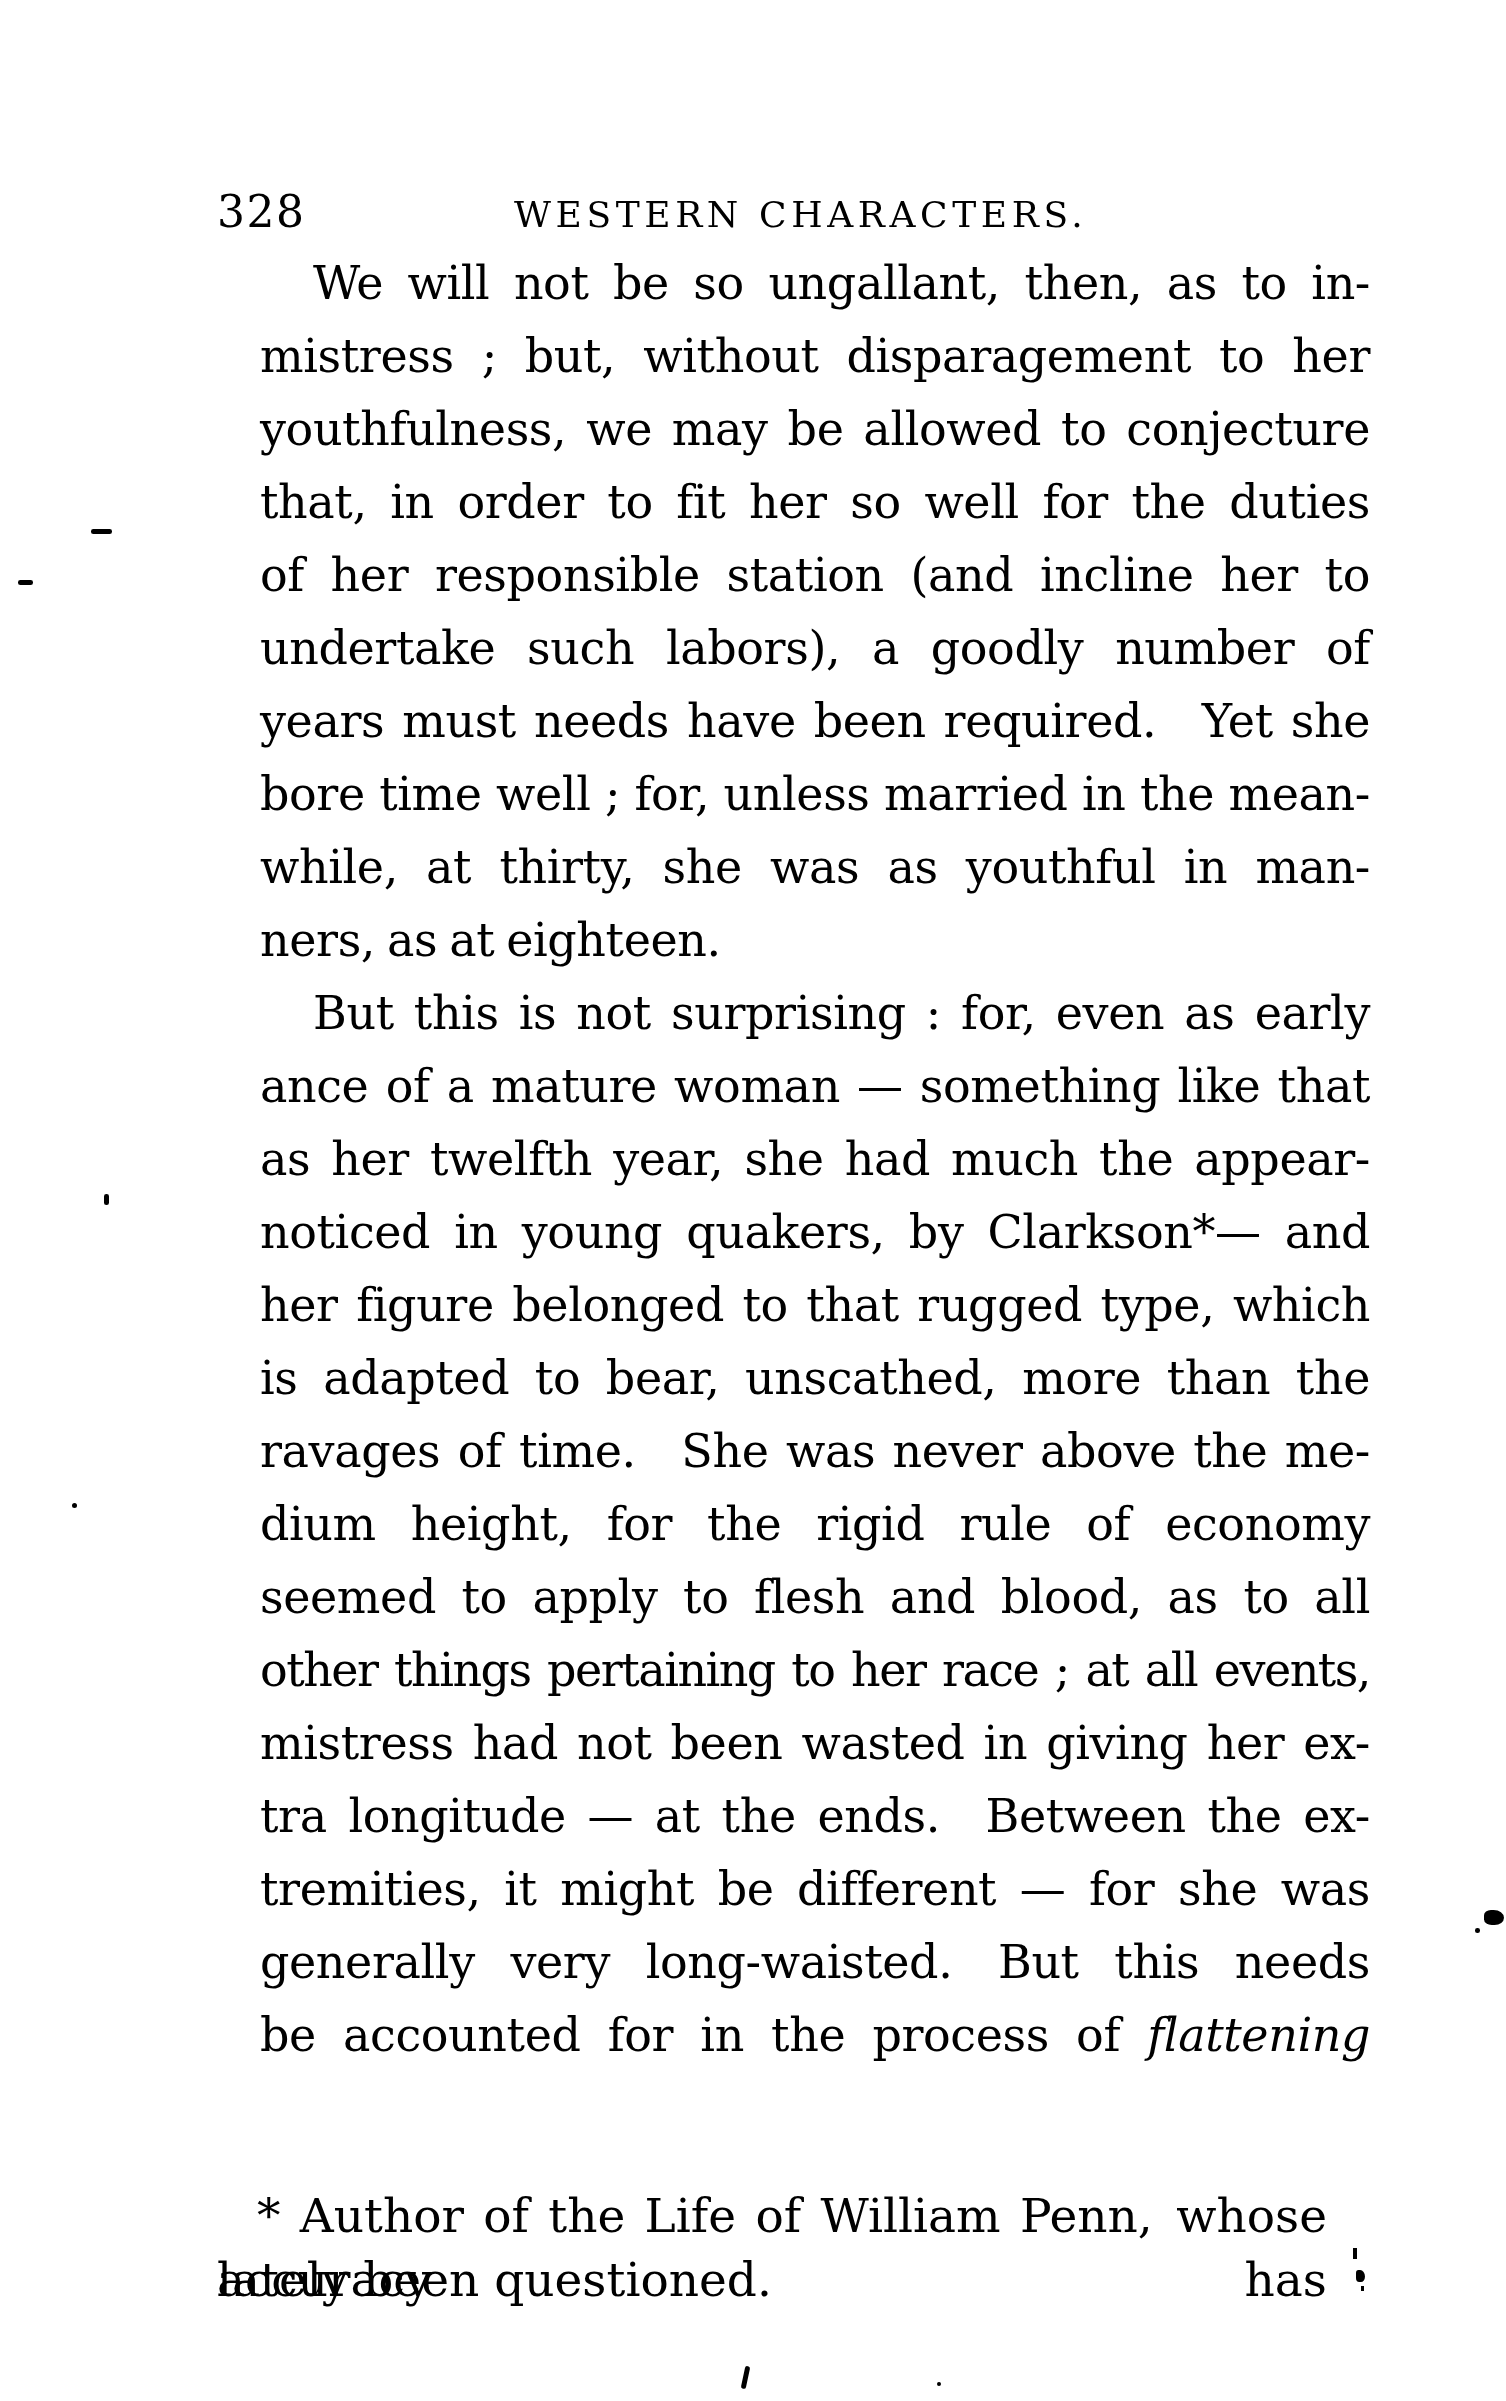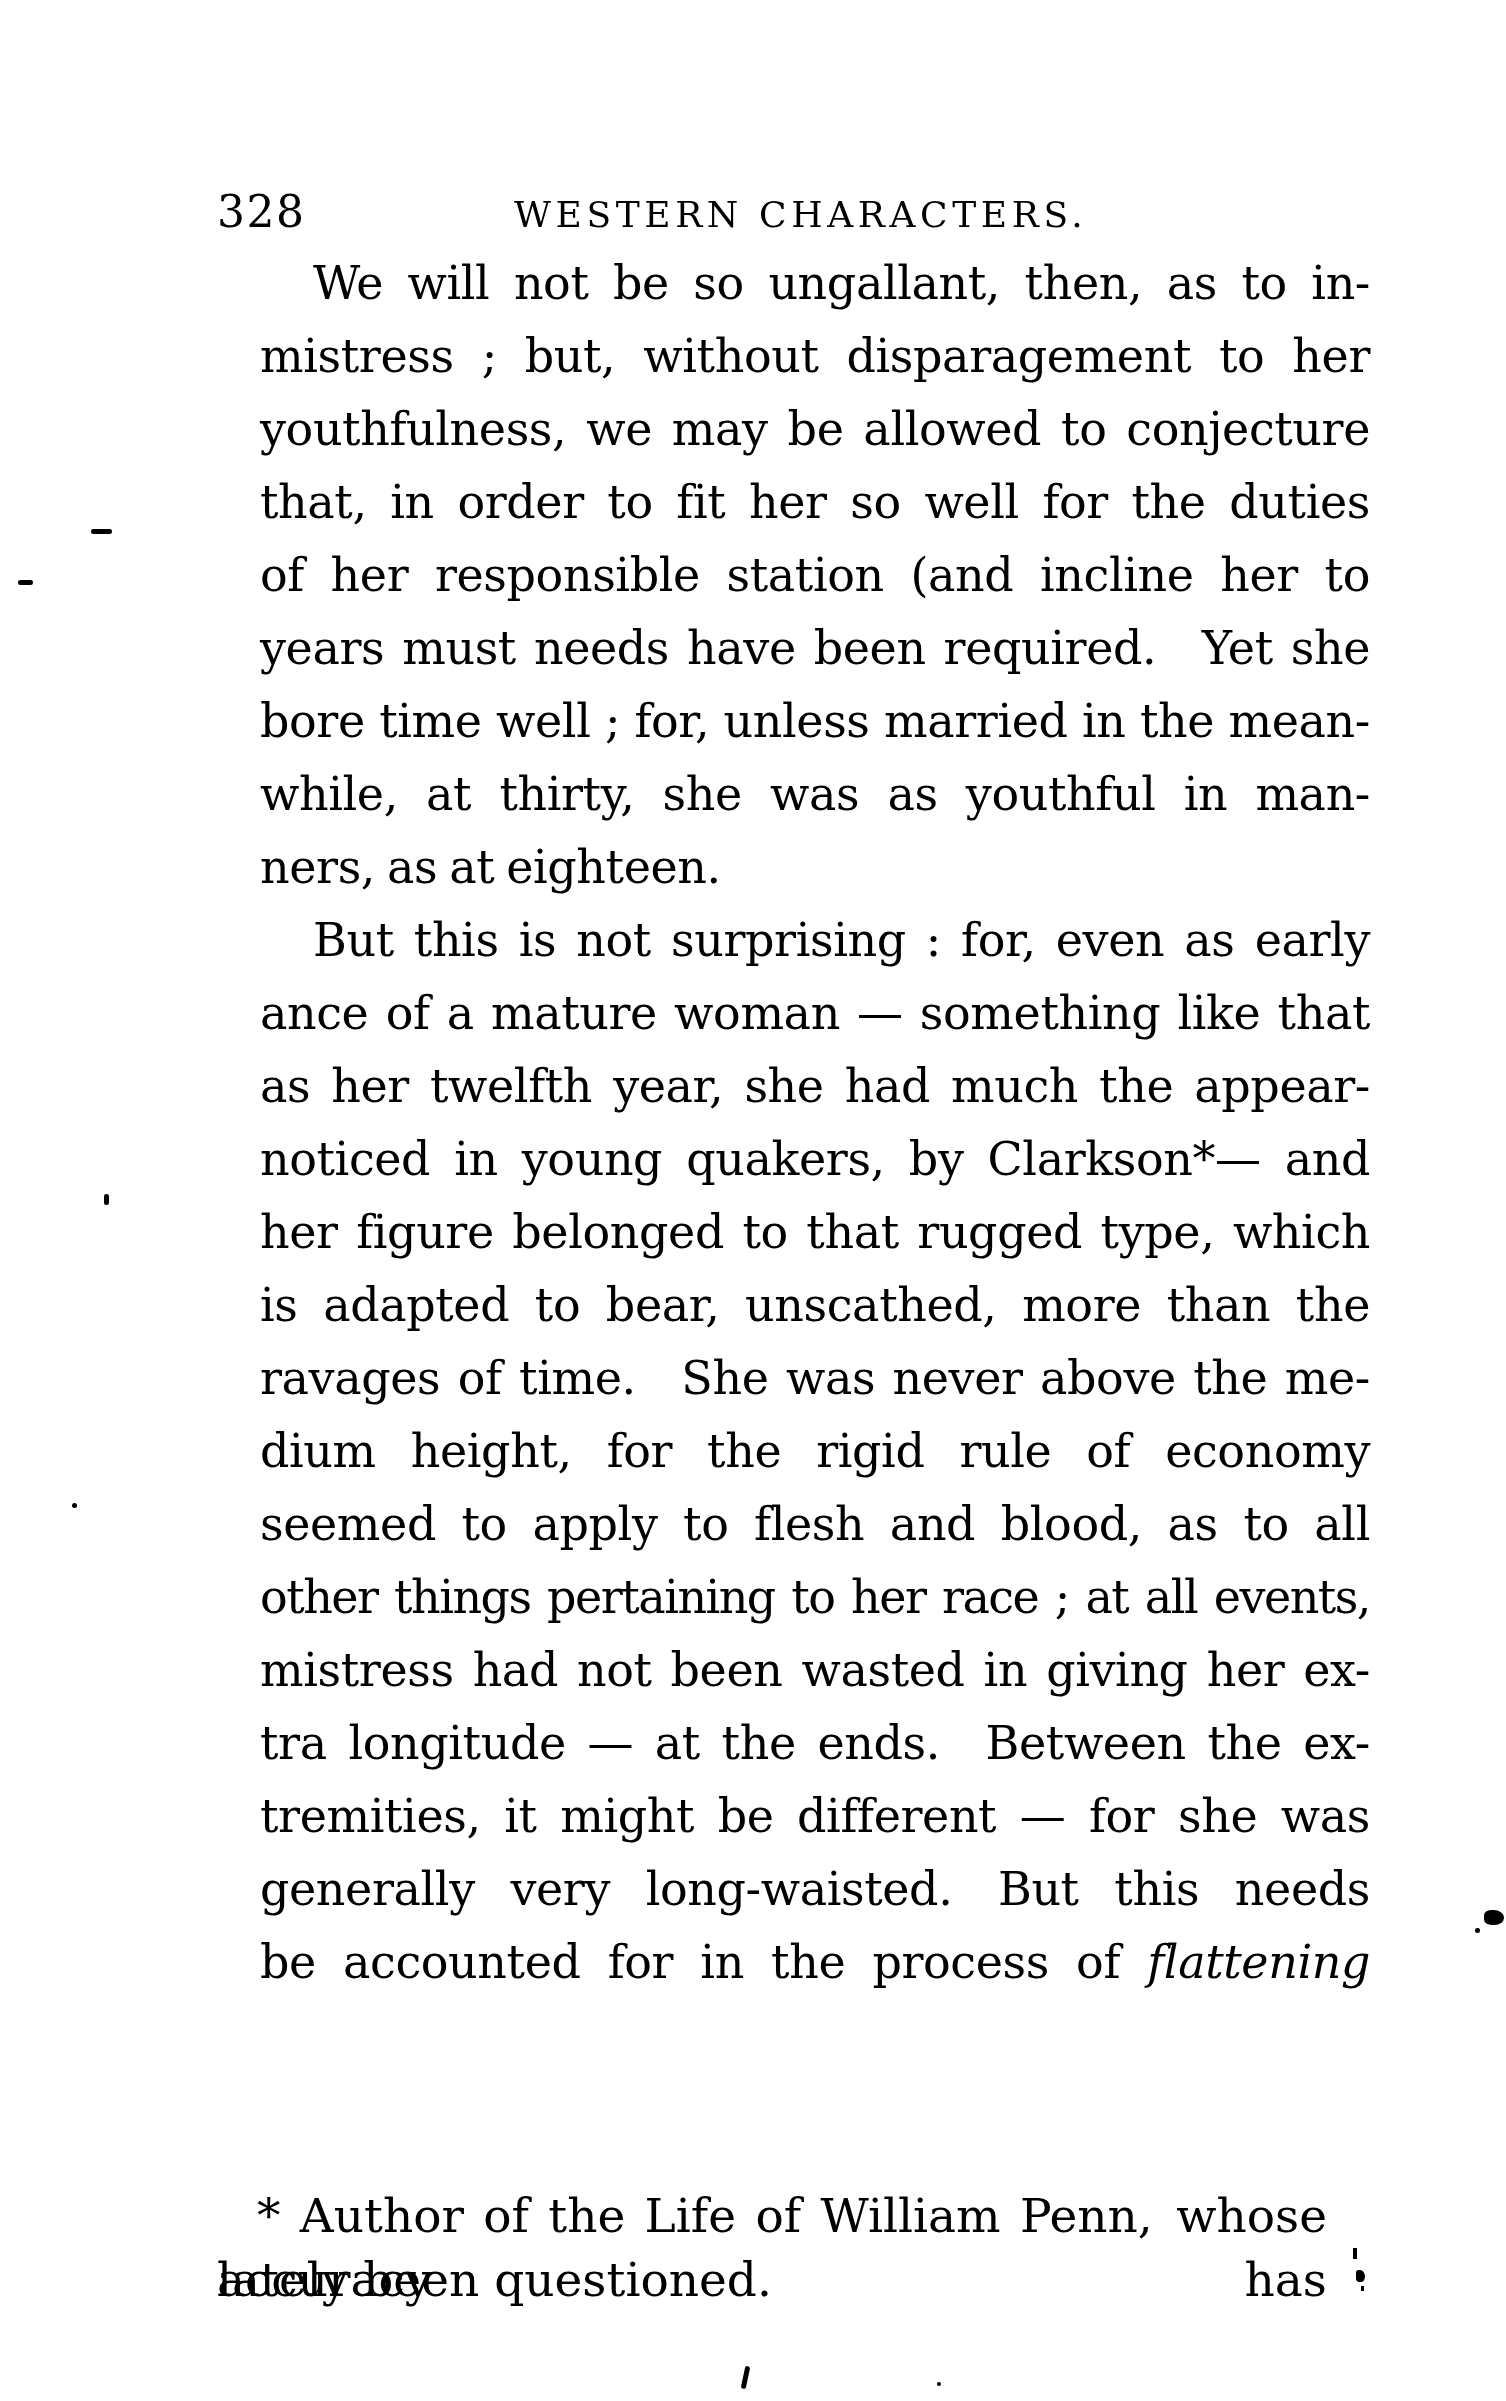--- a/index.html
+++ b/index.html
@@ -100,20 +100,21 @@
   <span class="running-title">WESTERN CHARACTERS.</span>
 </div>
 
 <div class="text-block">
 
   <div class="line indent">We will not be so ungallant, then, as to in-</div>
   <div class="line">mistress ; but, without disparagement to her</div>
   <div class="line">youthfulness, we may be allowed to conjecture</div>
   <div class="line">that, in order to fit her so well for the duties</div>
   <div class="line">of her responsible station (and incline her to</div>
+  <div class="line">undertake such labors), a goodly number of</div>
   <div class="line">years must needs have been required. Yet she</div>
   <div class="line">bore time well ; for, unless married in the mean-</div>
   <div class="line">while, at thirty, she was as youthful in man-</div>
   <div class="line flush">ners, as at eighteen.</div>
 
   <div class="line indent">But this is not surprising : for, even as early</div>
   <div class="line">ance of a mature woman — something like that</div>
   <div class="line">as her twelfth year, she had much the appear-</div>
   <div class="line">noticed in young quakers, by Clarkson*— and</div>
   <div class="line">her figure belonged to that rugged type, which</div>

